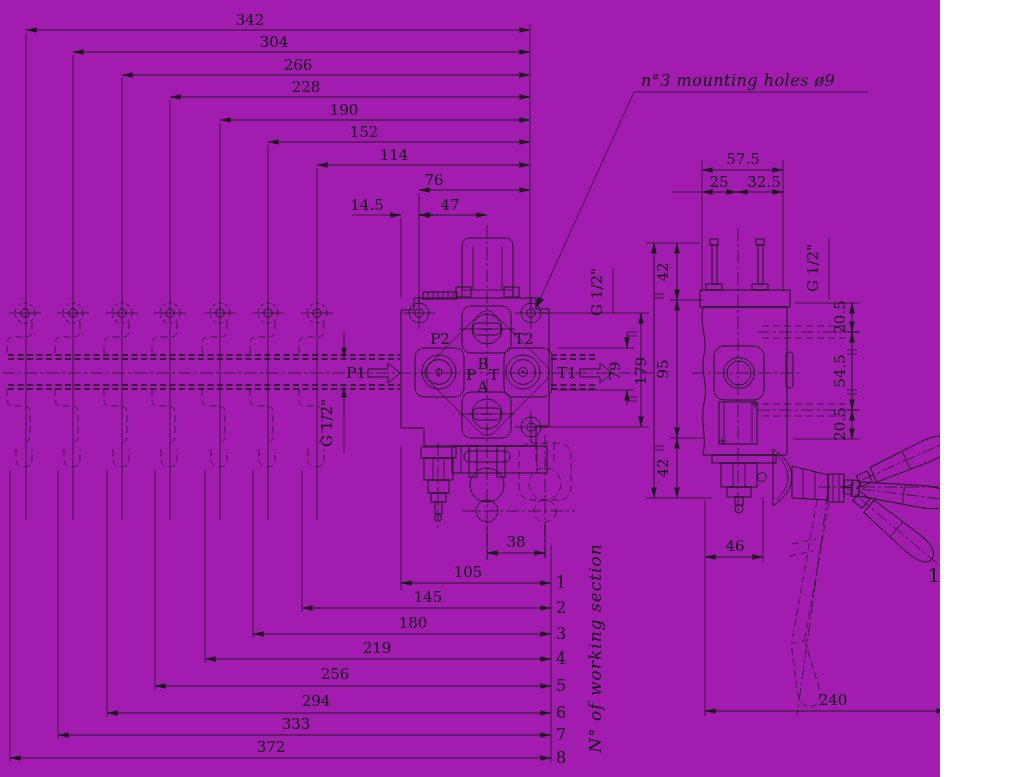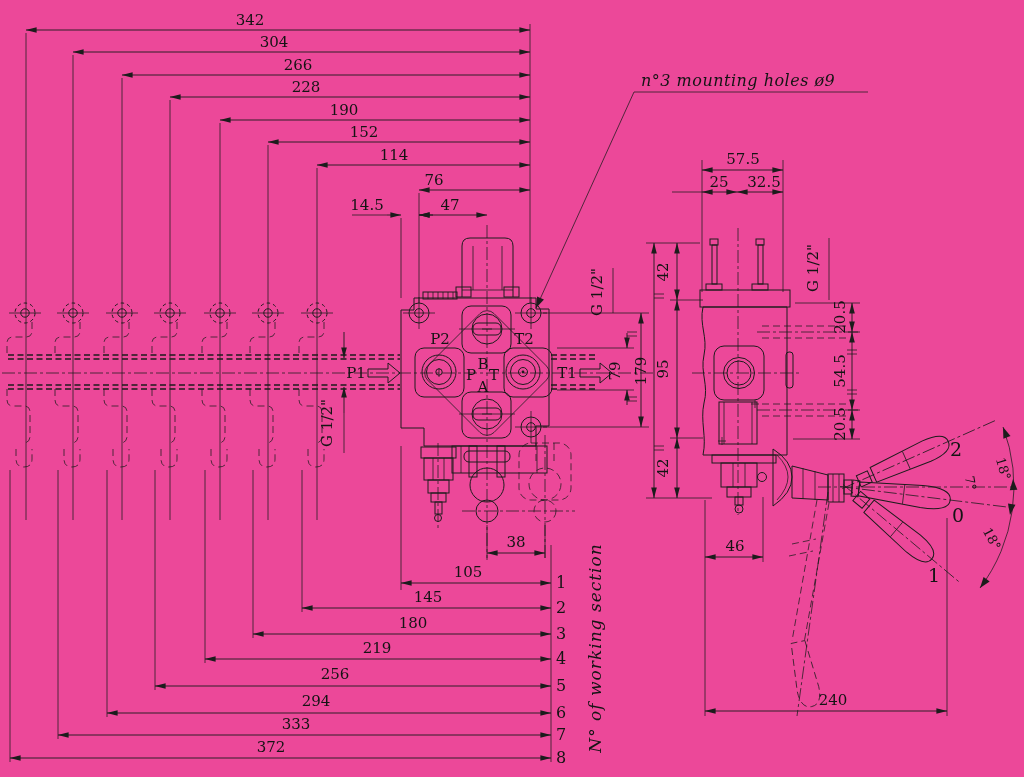--- a/index.html
+++ b/index.html
@@ -1,16 +1,16 @@
 <!DOCTYPE html>
 <html><head>
 <meta charset="utf-8">
 <style>
   html,body{margin:0;padding:0;background:#fff;}
-  .sheet{position:relative;width:1024px;height:777px;background:#ec4899;overflow:hidden;
+  .sheet{position:relative;width:940px;height:777px;background:#a21caf;overflow:hidden;
          font-family:"DejaVu Serif", serif;}
   svg{position:absolute;left:0;top:0;}
   .s{stroke:#1c1c1c;stroke-width:1;fill:none;stroke-linecap:butt;}
   .t{stroke-width:.75;}
   .d{stroke-dasharray:7 4;}
   .d2{stroke-dasharray:3.5 3;}
   .dd{stroke-dasharray:13 3 3 3;stroke-width:.75;}
   .dp{stroke-dasharray:6 3.5;stroke-width:1.7;}
   .dim{marker-start:url(#ar);marker-end:url(#ar);stroke:#1c1c1c;stroke-width:.9;fill:none;}
   .dime{marker-end:url(#ar);stroke:#1c1c1c;stroke-width:.9;fill:none;}

